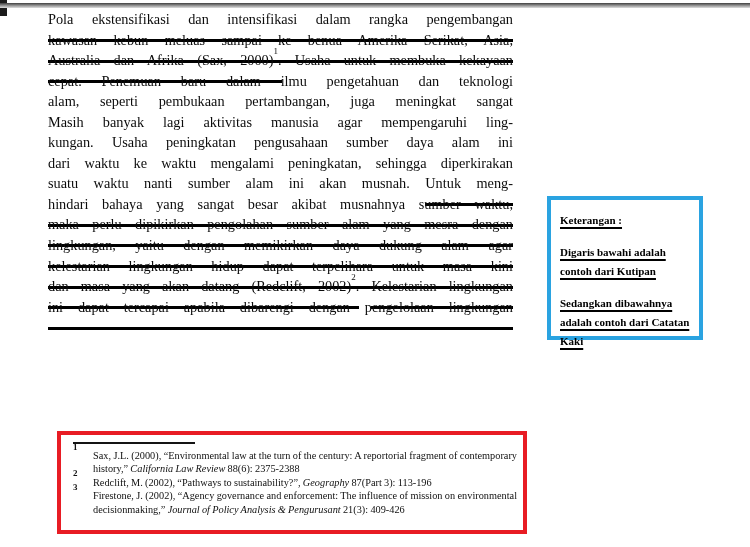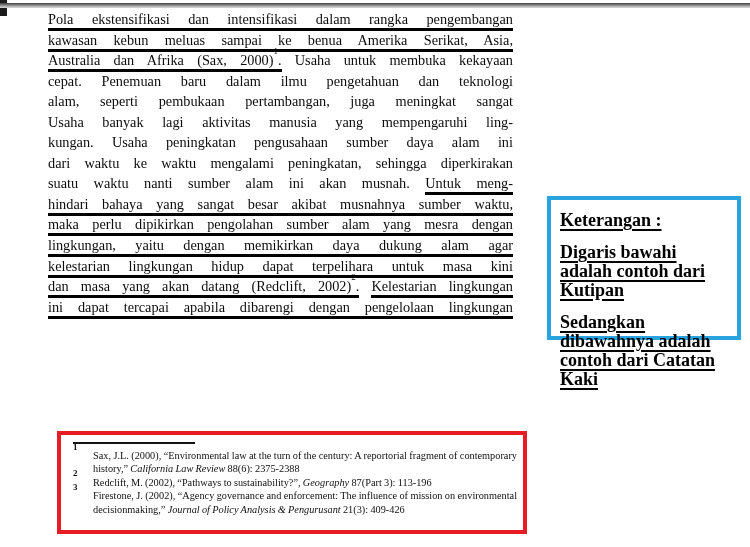--- a/index.html
+++ b/index.html
@@ -14,28 +14,28 @@
   .scan-corner { position:absolute; left:0; top:0; width:7px; height:16px; background:#1c1c1c; }
 
   
   .doc { position:absolute; left:48px; top:9px; width:465px; }
   .line {
     height:20.55px; line-height:20.3px; font-size:14.3px;
     text-align:justify; text-align-last:justify; word-spacing:-0.5px;
     white-space:normal; overflow:visible;
   }
   .line.last { text-align-last:left; }
-  .u { border-bottom:3px solid #000; padding-bottom:1px; }
+  .u { border-bottom:3px solid #000; padding-bottom:12px; }
   .doc sup, .fn-num sup { font-size:9px; position:relative; top:-5px; line-height:0; }
 
   
   .note-box {
-    position:absolute; left:547px; top:196px; width:194px; height:144px;
+    position:absolute; left:547px; top:196px; width:156px; height:144px;
     border:4px solid #2aa3e1; background:#fff;
-    padding:11px 6px 0 9px; font-weight:bold; font-size:18px; line-height:19px;
+    padding:11px 6px 0 9px; font-weight:bold; font-size:11px; line-height:19px;
   }
   .note-box p {
     text-decoration:underline; text-decoration-thickness:1.5px; text-underline-offset:3px;
     margin-bottom:13px; color:#000;
   }
 
   
   .fn-box {
     position:absolute; left:57px; top:431px; width:470px; height:103px;
     border:4px solid #e81c24; background:#fff; padding:4px 6px 0 12px;
@@ -51,21 +51,21 @@
 
 <div class="scan-corner"></div>
 <div class="scan-topline"></div>
 
 <div class="doc">
     <div class="line"><span class="u">Pola ekstensifikasi dan intensifikasi dalam rangka pengembangan</span></div>
     <div class="line"><span class="u">kawasan kebun meluas sampai ke benua Amerika Serikat, Asia,</span></div>
     <div class="line"><span class="u">Australia dan Afrika (Sax, 2000)</span><span class="u"><sup>1</sup></span><span class="u">.</span><span> Usaha untuk membuka kekayaan</span></div>
     <div class="line"><span>cepat. Penemuan baru dalam ilmu pengetahuan dan teknologi</span></div>
     <div class="line"><span>alam, seperti pembukaan pertambangan, juga meningkat sangat</span></div>
-    <div class="line"><span>Usaha banyak lagi aktivitas manusia yang mempengaruhi ling-</span></div>
+    <div class="line"><span>Masih banyak lagi aktivitas manusia agar mempengaruhi ling-</span></div>
     <div class="line"><span>kungan. Usaha peningkatan pengusahaan sumber daya alam ini</span></div>
     <div class="line"><span>dari waktu ke waktu mengalami peningkatan, sehingga diperkirakan</span></div>
     <div class="line"><span>suatu waktu nanti sumber alam ini akan musnah. </span><span class="u">Untuk meng-</span></div>
     <div class="line"><span class="u">hindari bahaya yang sangat besar akibat musnahnya sumber waktu,</span></div>
     <div class="line"><span class="u">maka perlu dipikirkan pengolahan sumber alam yang mesra dengan</span></div>
     <div class="line"><span class="u">lingkungan, yaitu dengan memikirkan daya dukung alam agar</span></div>
     <div class="line"><span class="u">kelestarian lingkungan hidup dapat terpelihara untuk masa kini</span></div>
     <div class="line"><span class="u">dan masa yang akan datang (Redclift, 2002)</span><span class="u"><sup>2</sup></span><span class="u">.</span><span> </span><span class="u">Kelestarian lingkungan</span></div>
     <div class="line"><span class="u">ini dapat tercapai apabila dibarengi dengan pengelolaan lingkungan</span></div>
   </div>

